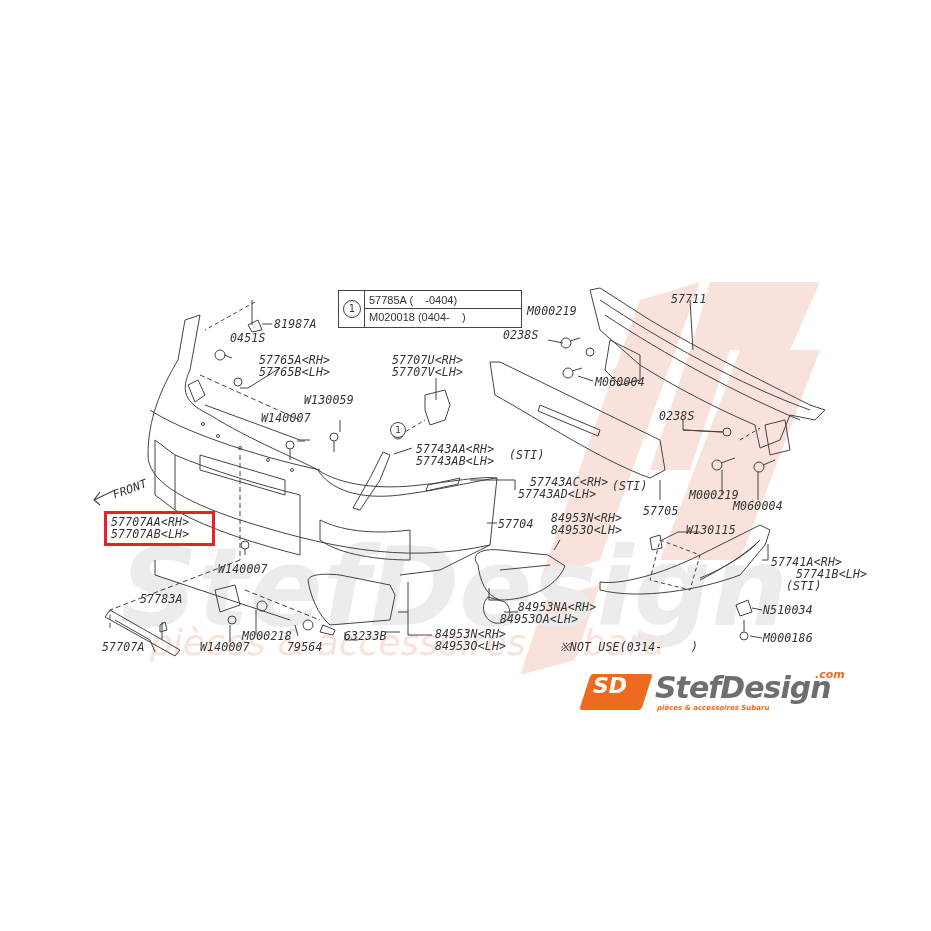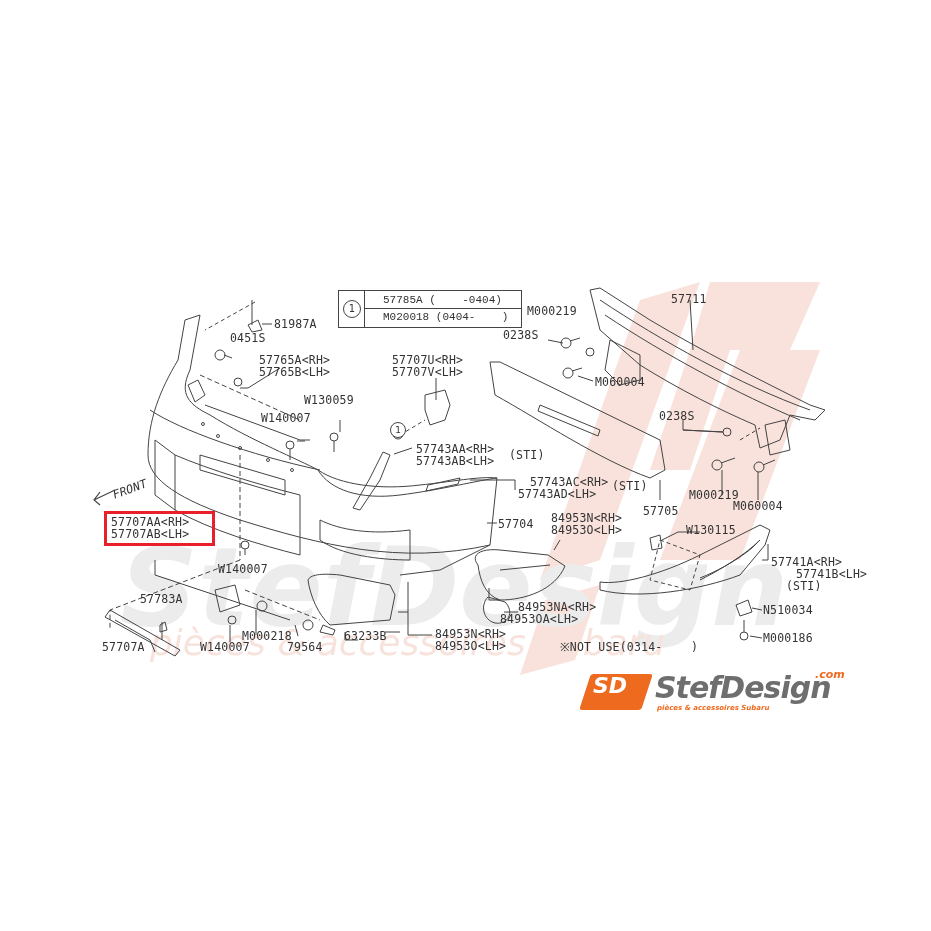--- a/index.html
+++ b/index.html
@@ -1,24 +1,24 @@
 <!DOCTYPE html>
 <html><head>
 <meta charset="utf-8">
 <style>
   html, body { margin:0; padding:0; background:#ffffff; }
   body { width:931px; height:931px; position:relative; overflow:hidden; font-family:"DejaVu Sans Mono", monospace; }
   #canvas { position:absolute; left:0; top:0; width:931px; height:931px; }
-  .lbl { position:absolute; font-family:"DejaVu Sans Mono", monospace; font-size:11.5px; color:#333; white-space:pre; line-height:12px; letter-spacing:0.2px; }
+  .lbl { position:absolute; font-family:"DejaVu Sans Mono", monospace; font-size:11.5px; color:#333; white-space:pre; line-height:12px; letter-spacing:0.2px;font-style:italic; }
   .hl-box { position:absolute; border:3px solid #e8202a; box-sizing:border-box; }
   .legend-box { position:absolute; left:338px; top:290px; width:182px; height:36px; border:1px solid #444; background:#fff; }
   .legend-circle { position:absolute; left:4px; top:9px; width:16px; height:16px; border:1px solid #444; border-radius:50%; font-size:10px; line-height:16px; text-align:center; color:#333; font-family:"DejaVu Sans", sans-serif; }
   .legend-div-v { position:absolute; left:25px; top:0; width:1px; height:36px; background:#444; }
   .legend-div-h { position:absolute; left:25px; top:17px; width:157px; height:1px; background:#444; }
-  .legend-row { position:absolute; left:44px; font-family:Liberation Mono, monospace; font-size:11px; color:#333; white-space:pre; }
+  .legend-row { position:absolute; left:30px; font-family:Liberation Sans, sans-serif; font-size:11px; color:#333; white-space:pre; }
   .circ { position:absolute; width:14px; height:14px; border:1px solid #444; border-radius:50%; font-size:9px; line-height:14px; text-align:center; color:#333; font-family:"DejaVu Sans", sans-serif; background:#fff; }
   .logo { position:absolute; left:585px; top:668px; width:265px; height:48px; }
   .logo-badge { position:absolute; left:0; top:6px; width:62px; height:36px; background:#ee6a1f; transform:skewX(-18deg); border-radius:3px; }
   .logo-badge-txt { position:absolute; left:8px; top:5px; color:#fff; font-family:"DejaVu Sans", sans-serif; font-weight:bold; font-style:italic; font-size:22px; }
   .logo-name { position:absolute; left:70px; top:2px; font-family:"DejaVu Sans", sans-serif; font-weight:bold; font-style:italic; font-size:30px; color:#6e6e6e; letter-spacing:-1px; }
   .logo-com { position:absolute; left:230px; top:0; font-family:"DejaVu Sans", sans-serif; font-weight:bold; font-style:italic; font-size:11px; color:#ee6a1f; }
   .logo-tag { position:absolute; left:72px; top:36px; font-family:"DejaVu Sans", sans-serif; font-style:italic; font-weight:bold; font-size:7px; color:#ee6a1f; }
 </style>
 </head>
 <body>

